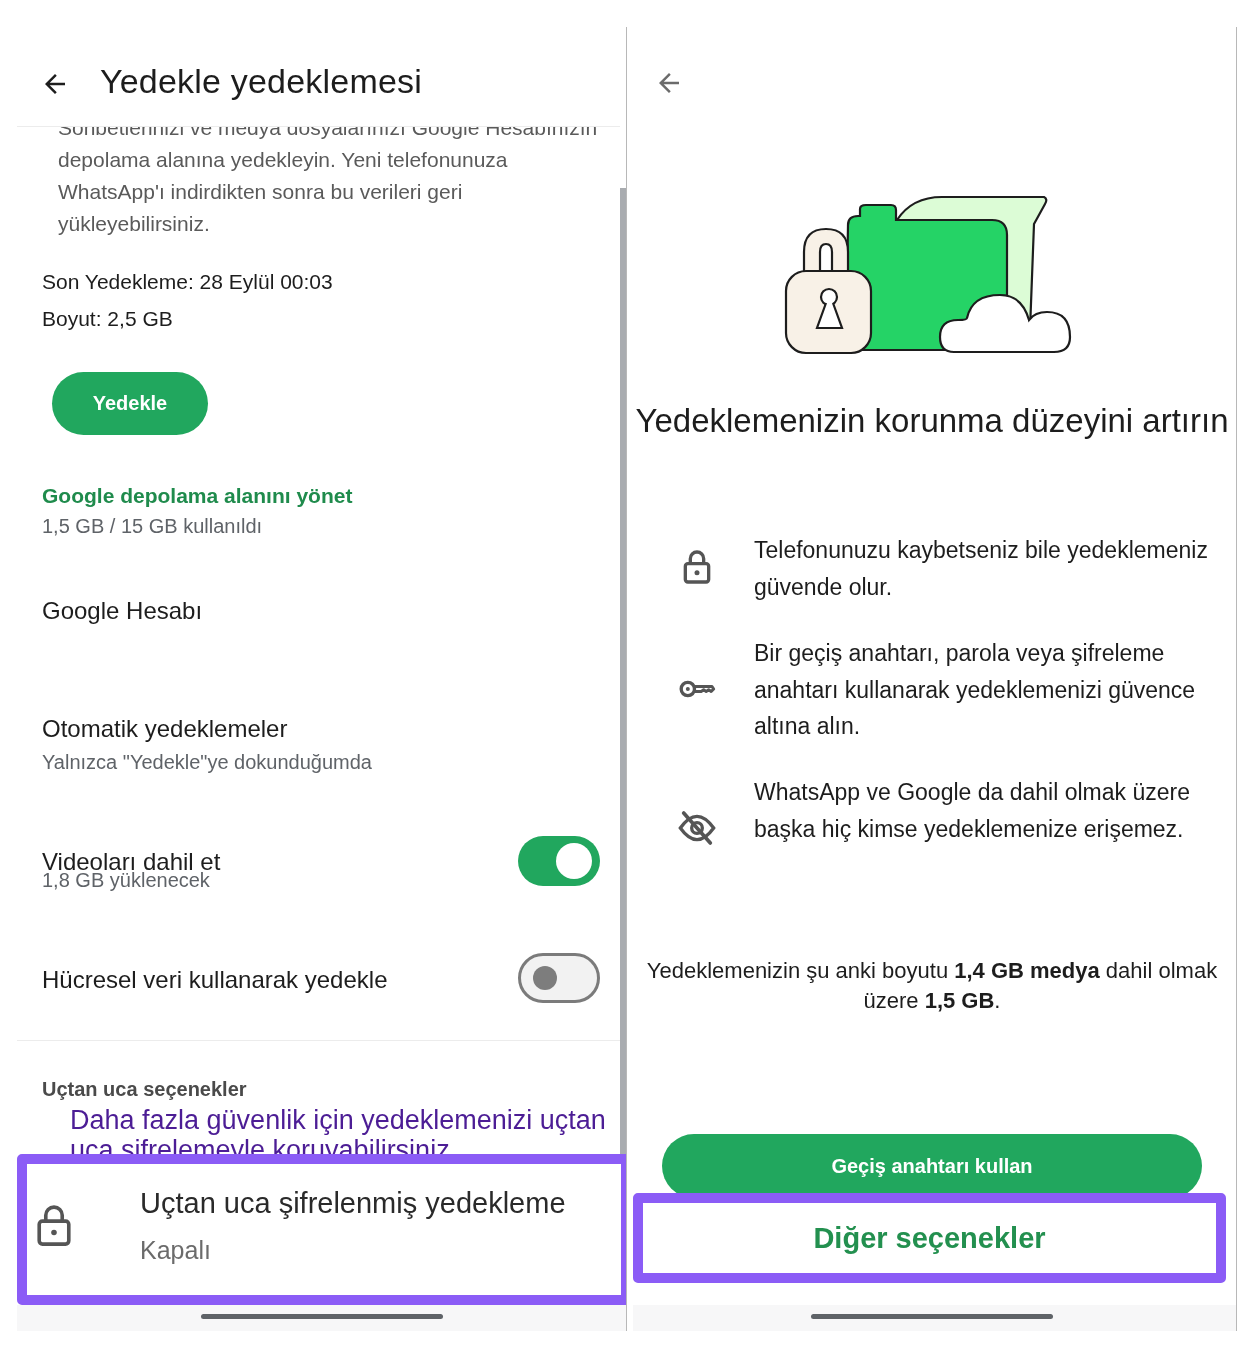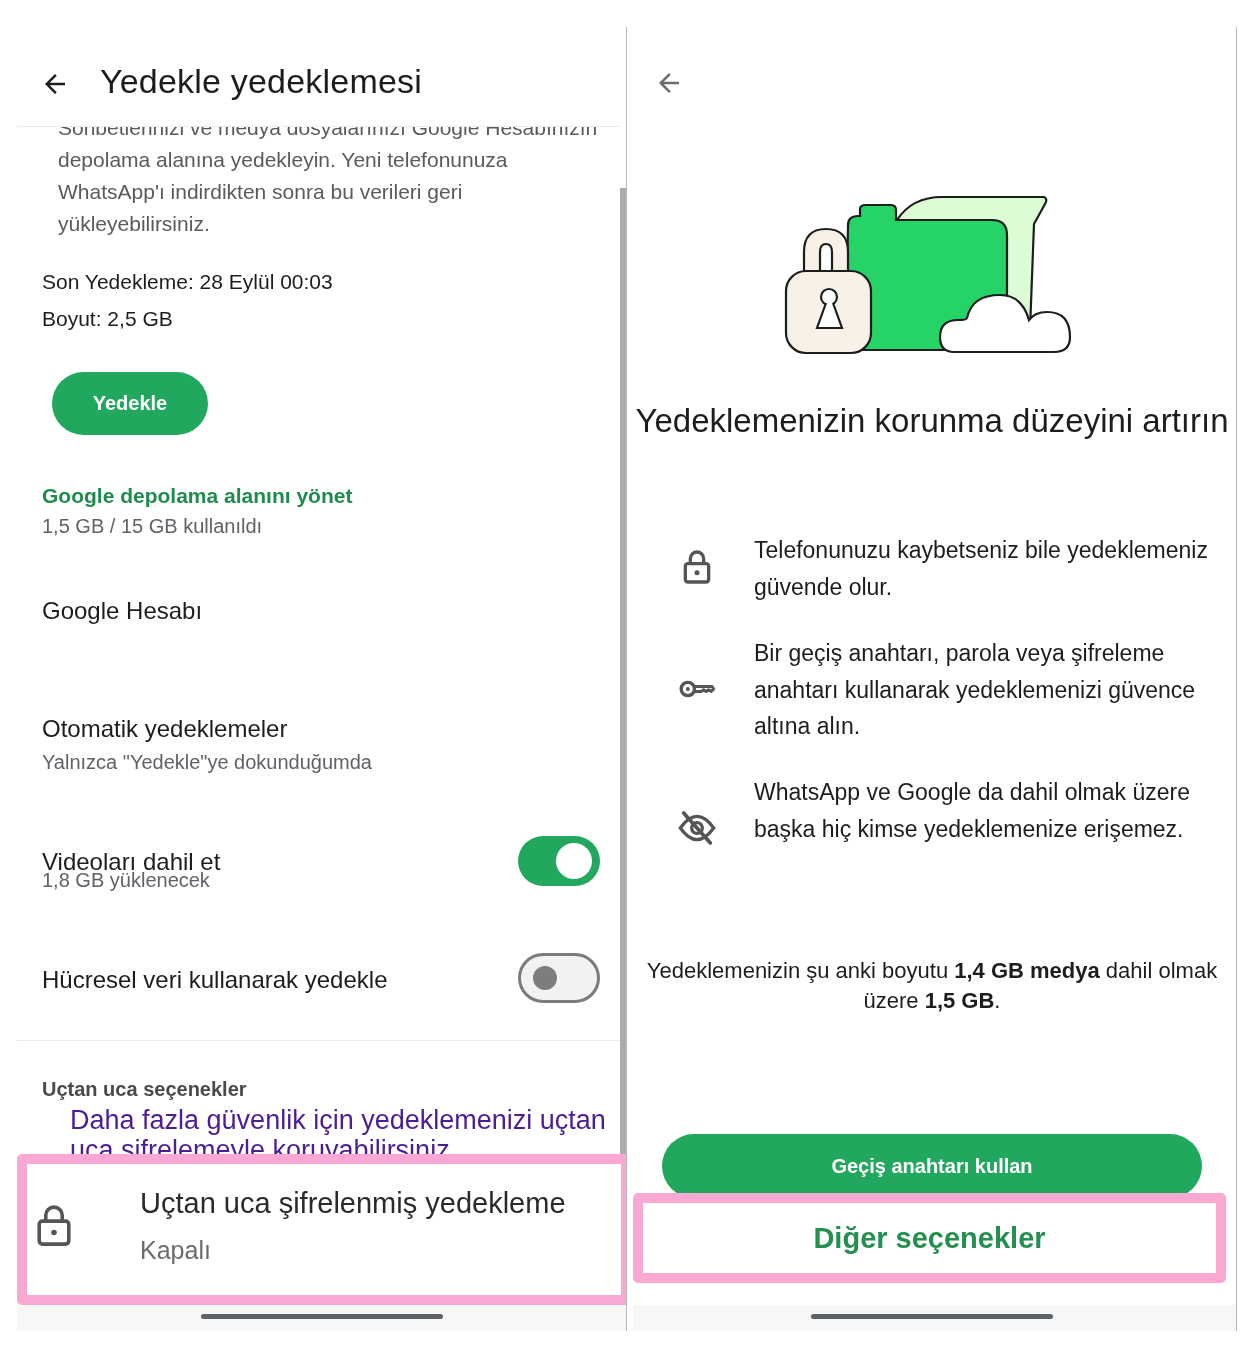--- a/index.html
+++ b/index.html
@@ -43,21 +43,21 @@
     .toggle.on .knob { position: absolute; right: 8px; top: 7px; width: 36px; height: 36px; border-radius: 50%; background: #fff; }
     .toggle.off { background: #f2f2f2; border: 3px solid #7b7b7b; }
     .toggle.off .knob { position: absolute; left: 12px; top: 10px; width: 24px; height: 24px; border-radius: 50%; background: #7d7d7d; }
 
     .section-sep { position: absolute; left: 17px; top: 1040px; width: 603px; height: 1px; background: #ececec; }
     .section-heading { position: absolute; left: 42px; top: 1078px; font-size: 20px; font-weight: bold; color: #4a4a4a; }
     .section-desc { position: absolute; left: 42px; top: 1105px; width: 560px; font-size: 27px; line-height: 30px; color: #4c1d95; margin-left: 28px; }
     .section-desc-clip { position: absolute; left: 0; top: 1100px; width: 620px; height: 54px; overflow: hidden; }
     .section-desc-clip .section-desc { top: 5px; }
 
-    .highlight-box { position: absolute; border: 10px solid #f9a8d4; border-radius: 5px; background: #fff; }
+    .highlight-box { position: absolute; border: 10px solid #8b5cf6; border-radius: 5px; background: #fff; }
     .e2e-row-title { position: absolute; left: 140px; top: 1187px; font-size: 29px; color: #2a2a2a; white-space: nowrap; }
     .e2e-row-sub { position: absolute; left: 140px; top: 1236px; font-size: 25px; color: #6b6b6b; }
 
     .nav-strip { position: absolute; top: 1305px; height: 26px; background: #f7f7f8; }
     .home-bar { position: absolute; height: 5px; border-radius: 3px; background: #5f6368; }
 
     
     .r-title { position: absolute; left: 0; width: 610px; top: 398px; text-align: center; font-size: 33px; line-height: 45px; color: #1d1d1d; }
     .feature-text { position: absolute; left: 127px; width: 470px; font-size: 23px; line-height: 36.5px; color: #1d1d1d; }
     .feature-icon { position: absolute; left: 50px; width: 40px; height: 40px; }

